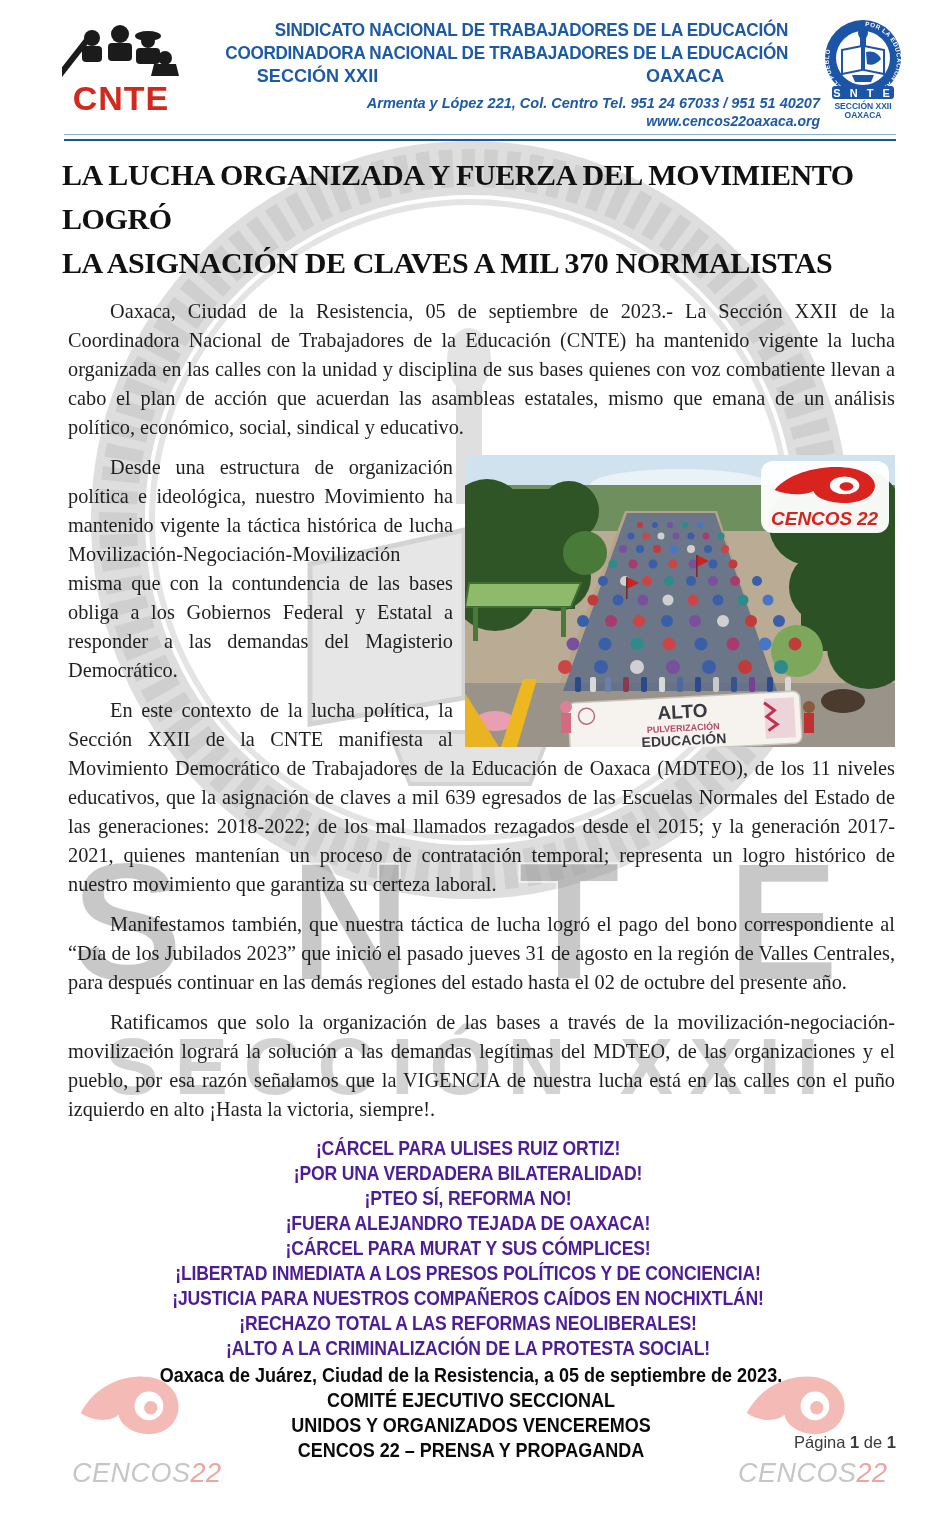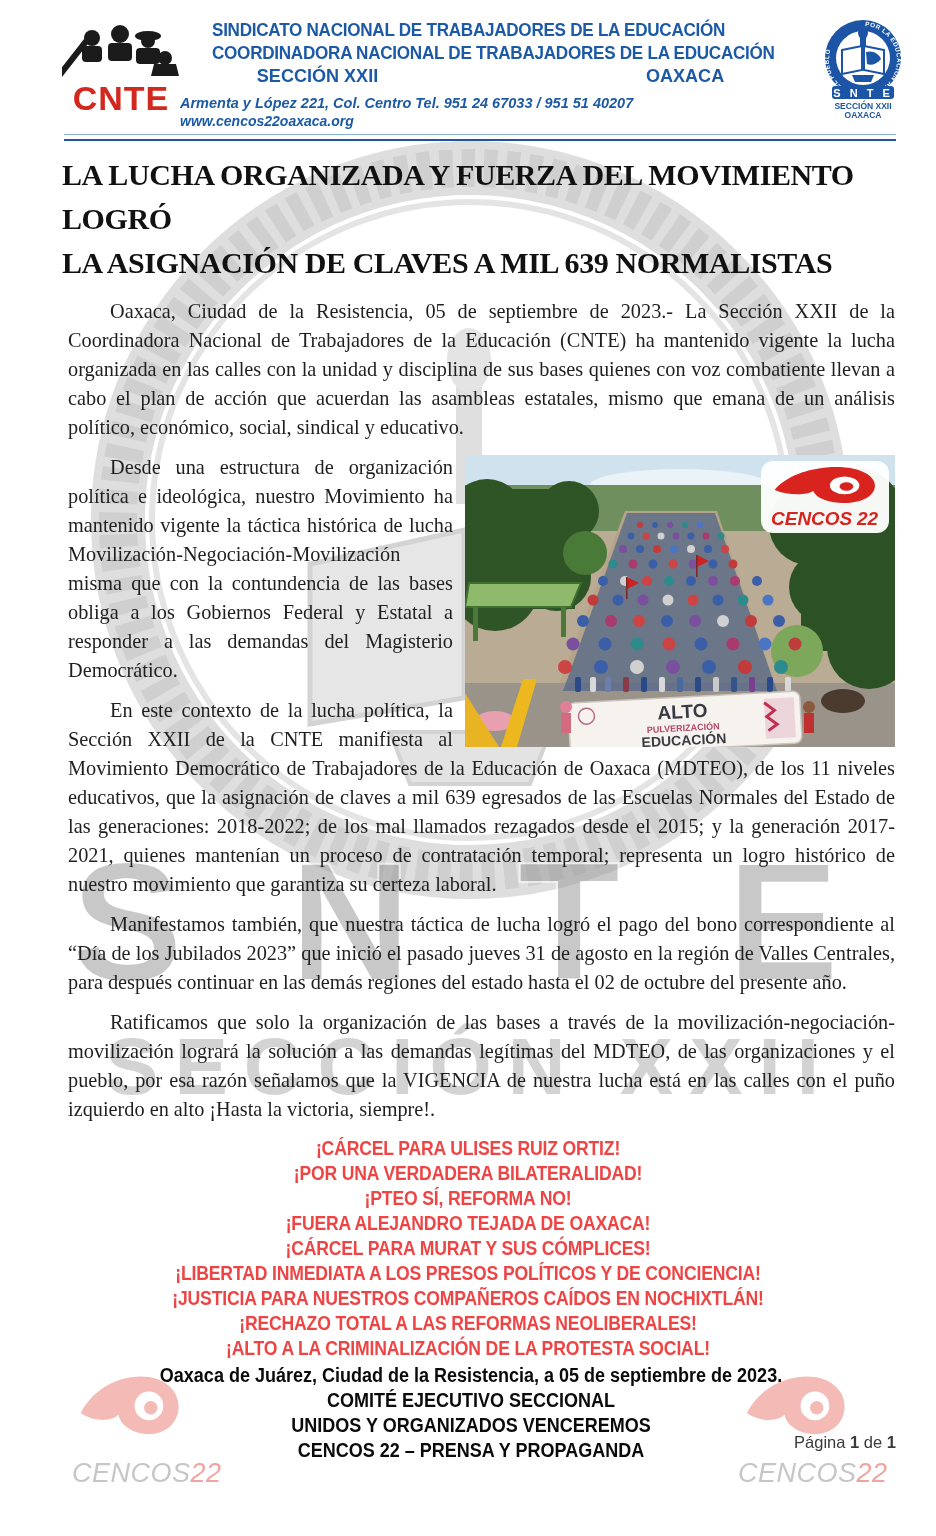--- a/index.html
+++ b/index.html
@@ -6,36 +6,36 @@
   .page{position:relative;width:936px;height:1536px;margin:0 auto;background:#ffffff;overflow:hidden;
         font-family:"Liberation Serif",serif;color:#1f1f1f;}
   
   .wm{position:absolute;z-index:0;pointer-events:none;}
   .wm-snte{left:78px;top:132px;width:784px;height:992px;}
   .wm-cencos{top:1370px;width:150px;height:108px;}
   .wm-cencos.left{left:72px;} .wm-cencos.right{left:738px;}
   
   .content{position:relative;z-index:1;}
   .hdr{display:flex;align-items:flex-start;padding:18px 30px 0 62px;}
-  .hdr-center{flex:1;text-align:left;color:#1c5aa6;font-family:"Liberation Sans",sans-serif;}
+  .hdr-center{flex:1;text-align:right;color:#1c5aa6;font-family:"Liberation Sans",sans-serif;}
   .hdr-line{font-weight:700;font-size:19px;line-height:23px;letter-spacing:-.3px;
             transform:scaleX(.9);transform-origin:50% 50%;}
   .hdr-row{display:flex;justify-content:space-between;font-weight:700;font-size:19px;line-height:23px;
            padding:0 84px 0 64px;transform:scaleX(.95);transform-origin:50% 50%;}
   .hdr-addr{font-style:italic;font-weight:700;font-size:14.5px;line-height:19px;margin-top:7px;}
   .hdr-web{font-style:italic;font-weight:700;font-size:14px;line-height:17px;}
   .sep{margin:4px 40px 0 64px;height:4px;border-top:1px solid #85b1dd;border-bottom:2px solid #1c55a5;}
   .headline{margin:12px 42px 8px 62px;text-align:left;font-weight:700;font-size:30px;line-height:44px;
             letter-spacing:-.4px;color:#111;}
   .bodytext{margin:12px 41px 0 68px;}
   .bodytext p{margin:0 0 11px;text-align:justify;text-indent:42px;font-size:20.3px;line-height:29px;}
   .photo-fig{float:right;width:430px;height:292px;margin:2px 0 4px 12px;}
   .photo-fig svg{display:block;width:100%;height:100%;}
   .slogans{margin-top:12px;text-align:center;font-family:"Liberation Sans",sans-serif;
-           font-weight:700;color:#ef4444;}
+           font-weight:700;color:#4c1d95;}
   .slogan{font-size:20px;line-height:25px;letter-spacing:-.2px;transform:scaleX(.88);transform-origin:50% 50%;}
   .footer{margin-top:2px;text-align:center;font-family:"Liberation Sans",sans-serif;font-weight:700;color:#0a0a0a;padding-left:6px;}
   .f-line{font-size:20px;line-height:25px;transform:scaleX(.9);transform-origin:50% 50%;}
   .pagenum{position:absolute;right:40px;top:1433px;z-index:1;font-family:Liberation Sans, sans-serif;
            font-size:16.5px;color:#3a3a3a;}
   .pagenum b{font-weight:700;}
   .cencos-label{font-family:"Liberation Sans",sans-serif;font-weight:400;font-style:italic;font-size:27px;
                 letter-spacing:.5px;margin-top:14px;white-space:nowrap;}
   .cencos-label .c1{color:#c6c6c6;} .cencos-label .c2{color:#f0a49e;}
   svg text{font-family:"Liberation Sans",sans-serif;}
@@ -133,21 +133,21 @@
         <text x="43" y="78.5" text-anchor="middle" font-size="11" font-weight="700" fill="#ffffff" letter-spacing="3">S N T E</text>
         <text x="43" y="91" text-anchor="middle" font-size="8.5" font-weight="700" fill="#1c55a5">SECCIÓN XXII</text>
         <text x="43" y="100" text-anchor="middle" font-size="8.5" font-weight="700" fill="#1c55a5">OAXACA</text>
       </svg>
     </div>
 
     <div class="sep"></div>
 
     <div class="headline">
       <div>LA LUCHA ORGANIZADA Y FUERZA DEL MOVIMIENTO LOGRÓ</div>
-      <div>LA ASIGNACIÓN DE CLAVES A MIL 639 NORMALISTAS</div>
+      <div>LA ASIGNACIÓN DE CLAVES A MIL 370 NORMALISTAS</div>
     </div>
 
     <div class="bodytext">
       <p>Oaxaca, Ciudad de la Resistencia, 05 de septiembre de 2023.- La Sección XXII de la Coordinadora Nacional de Trabajadores de la Educación (CNTE) ha mantenido vigente la lucha organizada en las calles con la unidad y disciplina de sus bases quienes con voz combatiente llevan a cabo el plan de acción que acuerdan las asambleas estatales, mismo que emana de un análisis político, económico, social, sindical y educativo.</p>
 
       <p>
         <span class="photo-fig">
           <svg viewBox="0 0 430 292" preserveAspectRatio="none">
             <rect x="0" y="0" width="430" height="292" fill="#b9ab94"></rect>
             <rect x="0" y="0" width="430" height="56" fill="#cfe2ee"></rect>

